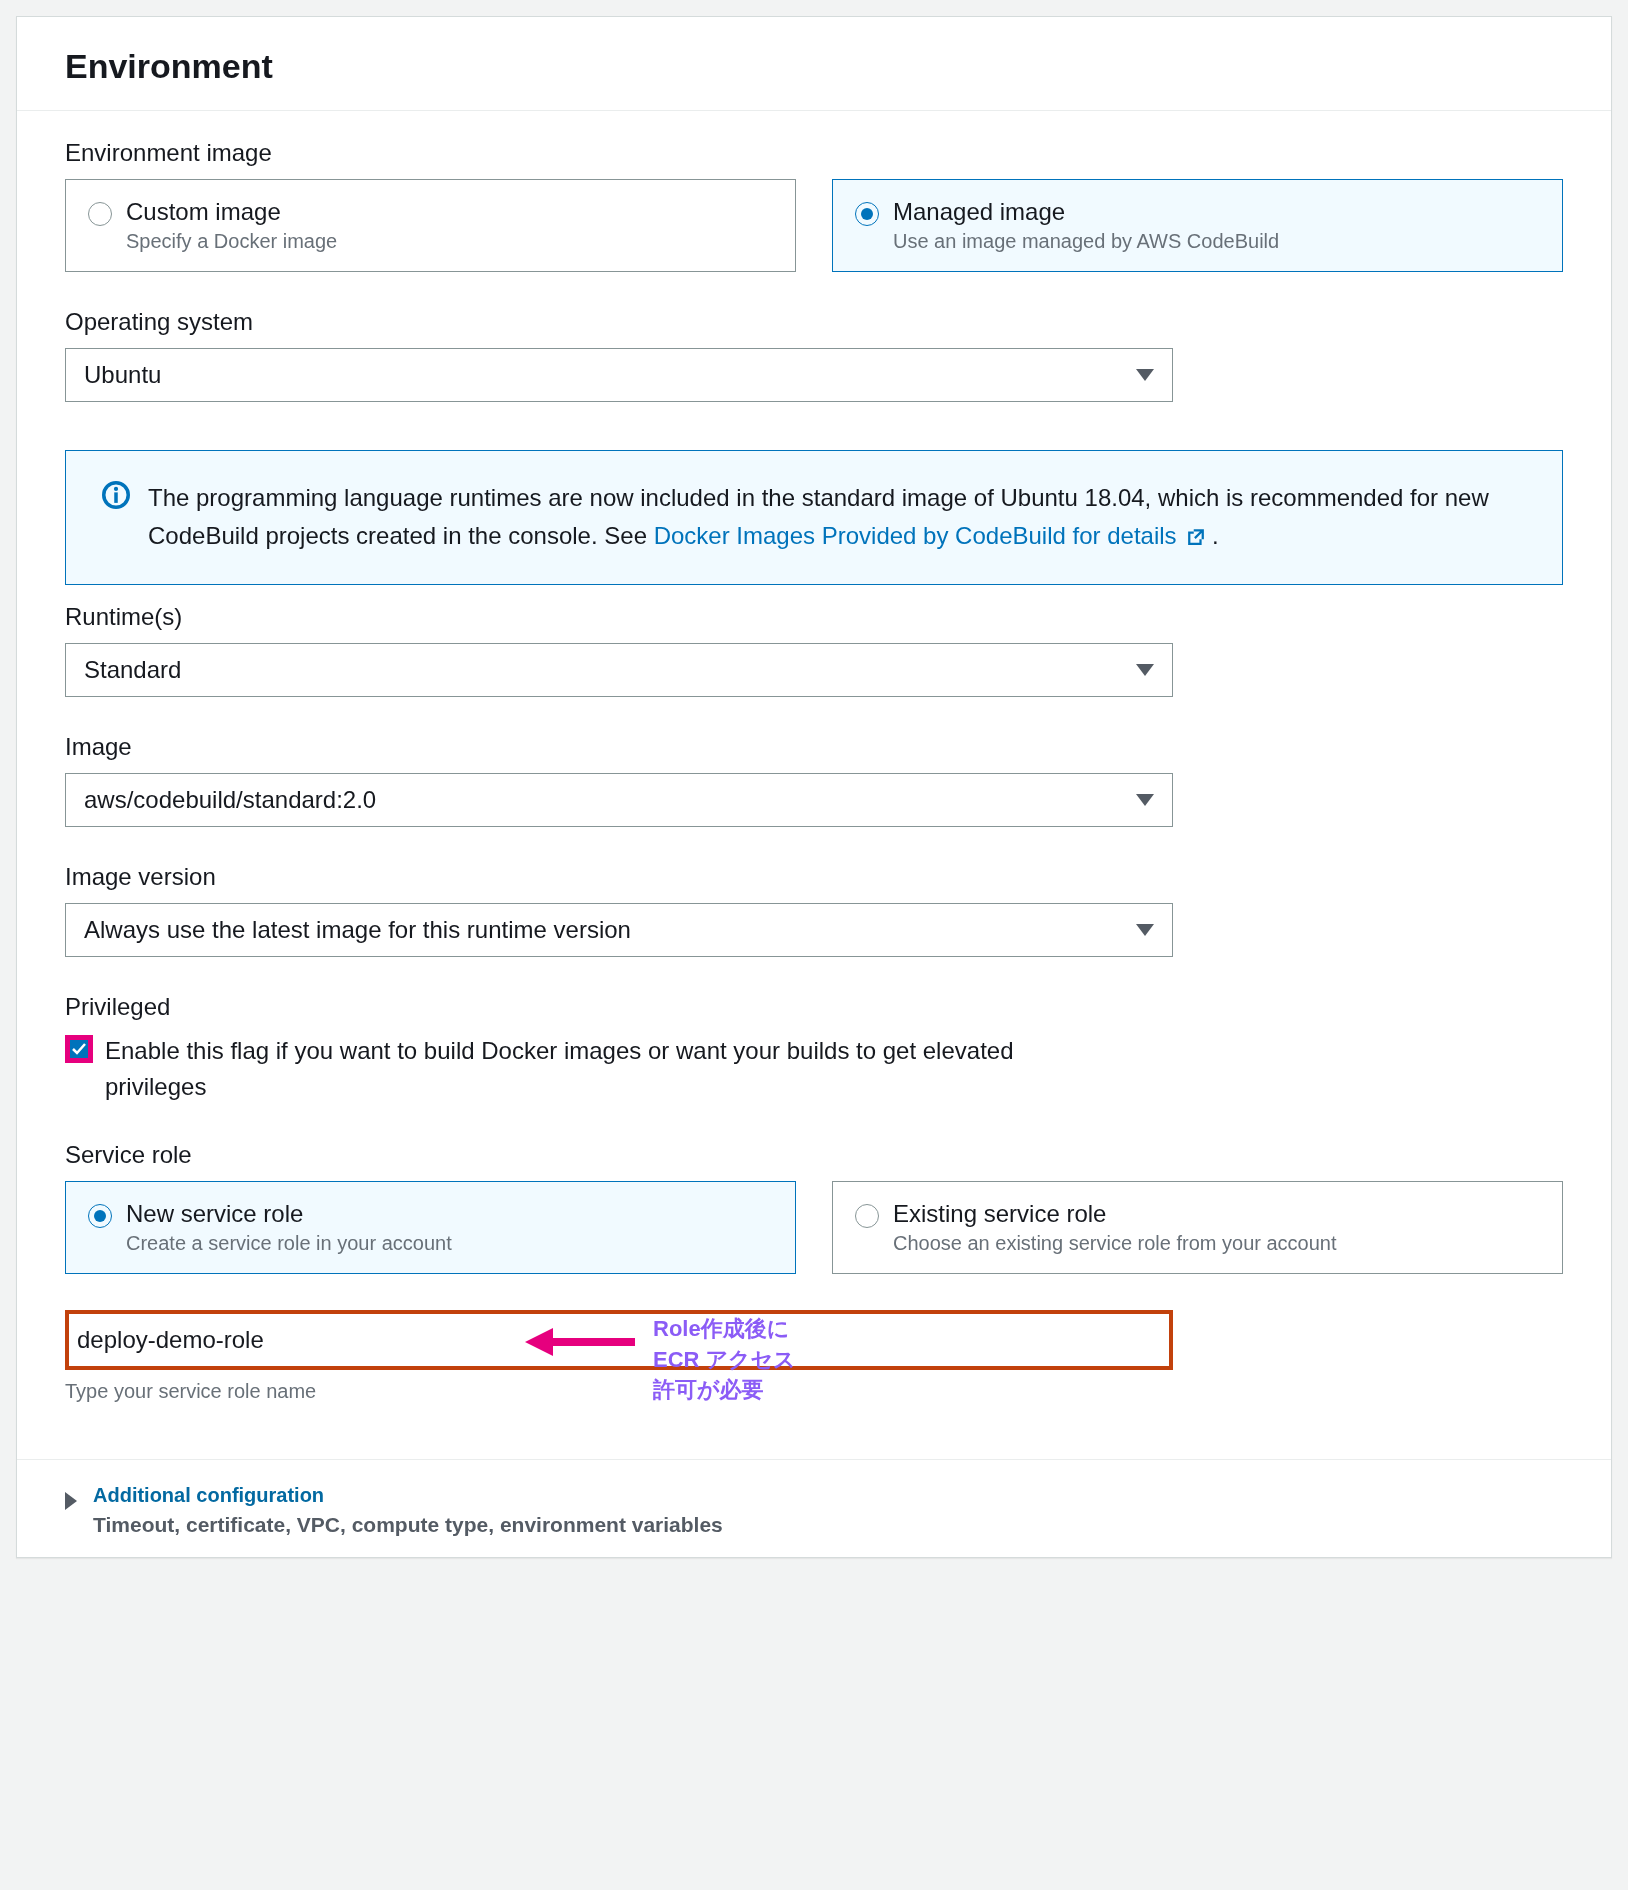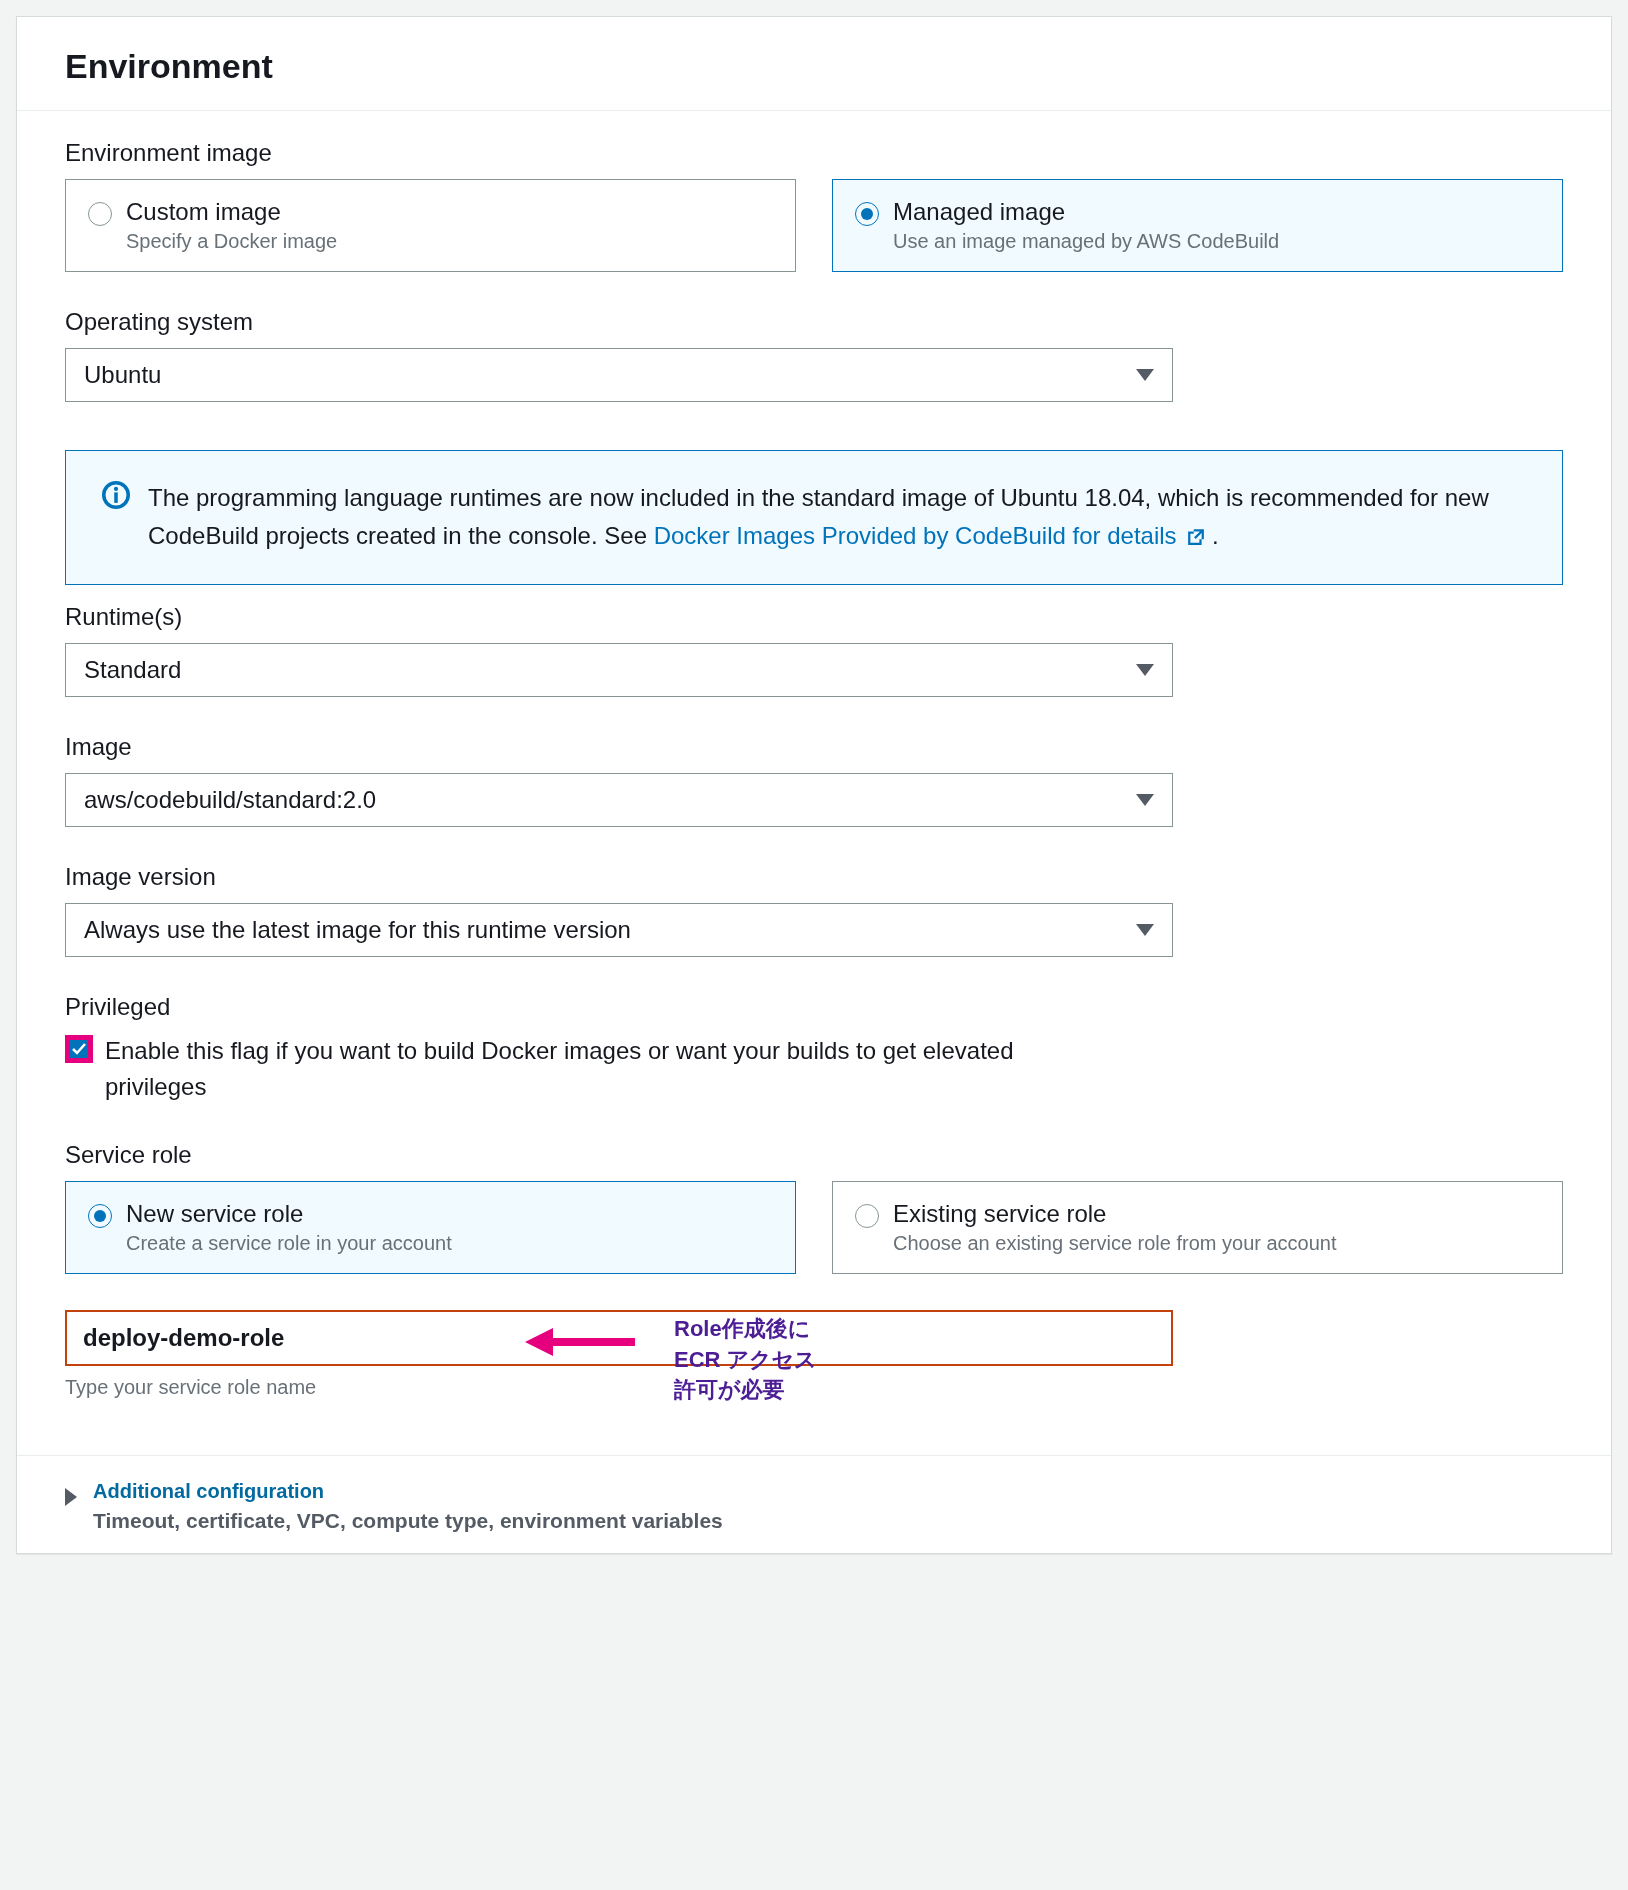--- a/index.html
+++ b/index.html
@@ -161,50 +161,49 @@
   align-items: center;
   justify-content: center;
 }
 .checkbox svg { width: 16px; height: 16px; }
 .checkbox-text {
   font-size: 24px;
   line-height: 1.5;
 }
 .input {
   width: 1108px;
-  border: 2px solid #c2410c;
-  padding: 12px 16px;
+  border: 4px solid #c2410c;
+  padding: 12px 8px;
   font-size: 24px;
   font-family: inherit;
   color: #16191f;
-  font-weight: bold;
 }
 .hint {
   font-size: 20px;
   color: #687078;
   margin-top: 8px;
   margin-bottom: 56px;
 }
 .annotation-wrap {
   position: relative;
   margin-bottom: 10px;
 }
 .arrow-annotation {
   position: absolute;
   left: 460px;
   top: 14px;
   pointer-events: none;
 }
 .annotation-text {
   position: absolute;
-  left: 609px;
+  left: 588px;
   top: 4px;
   font-size: 22px;
   font-weight: 700;
-  color: #4c1d95;
+  color: #8b5cf6;
   line-height: 1.4;
   white-space: nowrap;
 }
 .divider {
   border-top: 1px solid #eaeded;
   margin: 20px -48px 24px -48px;
 }
 .expander {
   display: flex;
   align-items: flex-start;

